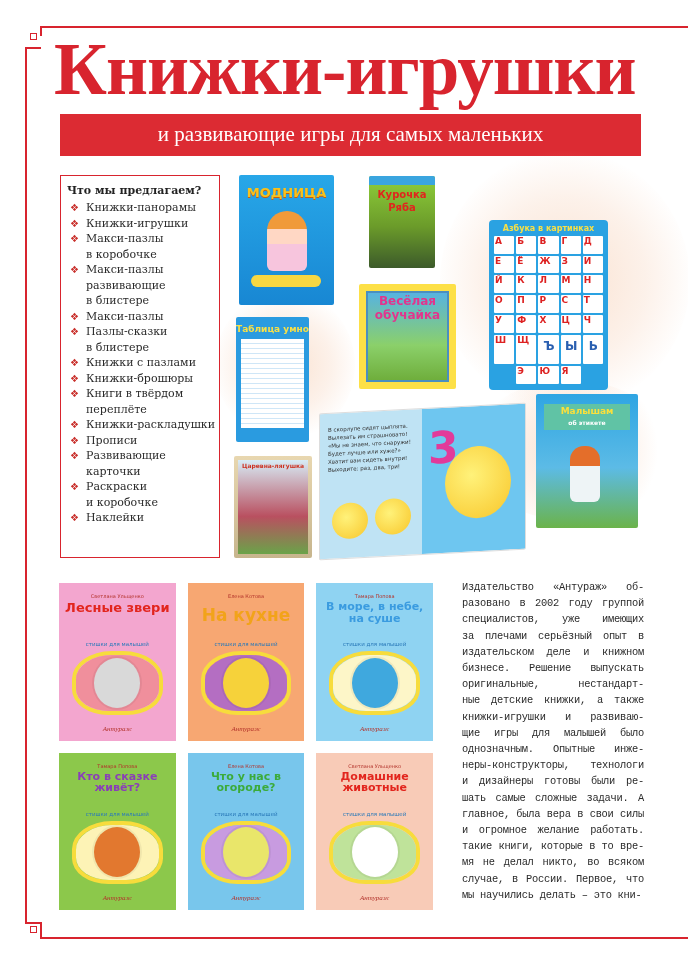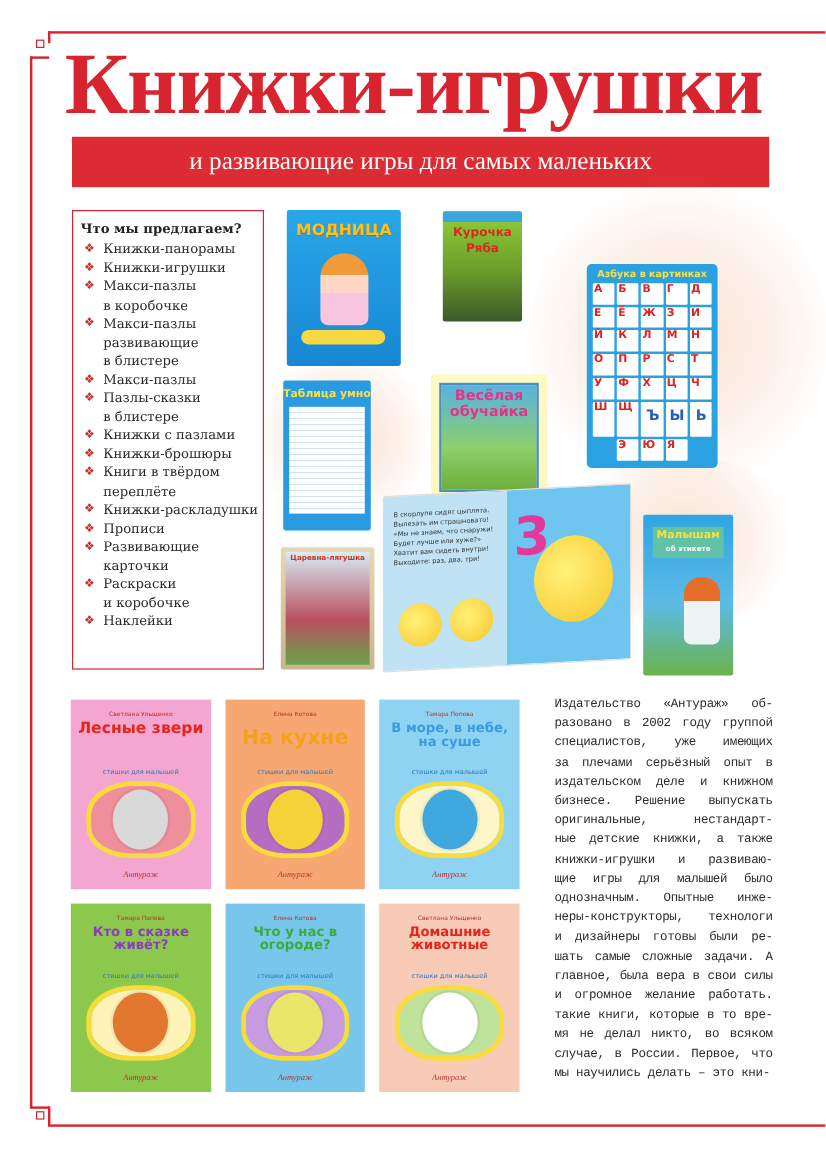--- a/index.html
+++ b/index.html
@@ -58,43 +58,43 @@
   }
   .p-modnica { left: 239px; top: 175px; width: 95px; height: 130px; background: linear-gradient(#28a7e8, #1887d3); }
   .p-modnica .ptitle { top: 10px; font-size: 13px; color: #f6c21d; text-shadow: 0 1px 0 #c85b10; }
   .p-modnica .figure { position: absolute; left: 28px; top: 36px; width: 40px; height: 60px; border-radius: 20px 20px 6px 6px; background: linear-gradient(#f09a3a 0 30%, #ffd7c4 30% 55%, #f7c5dd 55%); }
   .p-modnica .band { position: absolute; left: 12px; top: 100px; width: 70px; height: 12px; border-radius: 6px; background: #f7d742; }
 
   .p-kurochka { left: 369px; top: 176px; width: 66px; height: 92px; background: linear-gradient(#8fcf3a, #6b9b2a 55%, #3c5a2a); }
   .p-kurochka .ptitle { top: 12px; font-size: 10px; color: #e1251d; line-height: 13px; white-space: normal; }
   .p-kurochka .top { position: absolute; left: 0; right: 0; top: 0; height: 9px; background: #3aa5df; }
 
-  .p-vesela { left: 359px; top: 284px; width: 97px; height: 105px; background: #fef9c3; padding: 20px; margin-top: 28px; }
+  .p-vesela { left: 359px; top: 284px; width: 97px; height: 105px; background: #fde047; padding: 20px; }
   .p-vesela .inner { position: absolute; left: 7px; top: 7px; right: 7px; bottom: 7px; background: linear-gradient(#57b3e0, #8bd06a 60%, #6fae3c); border: 2px solid #4b8fc0; }
   .p-vesela .ptitle { top: 10px; font-size: 12px; line-height: 14px; color: #e2348d; white-space: normal; }
 
   .p-tablica { left: 236px; top: 317px; width: 73px; height: 125px; background: #2a9be0; }
   .p-tablica .ptitle { top: 7px; font-size: 9px; color: #f8e046; }
   .p-tablica .grid { position: absolute; left: 5px; top: 22px; right: 5px; bottom: 14px; background: repeating-linear-gradient(#fff 0 4px, #cfe6f7 4px 5px); }
 
-  .p-azbuka { left: 489px; top: 220px; width: 109px; height: 170px; background: #2aa2e2; border-radius: 4px; }
+  .p-azbuka { left: 489px; top: 220px; width: 119px; height: 170px; background: #2aa2e2; border-radius: 4px; }
   .p-azbuka .ptitle { top: 4px; font-size: 8px; color: #f8e046; }
   .p-azbuka .cells { position: absolute; left: 5px; top: 16px; right: 5px; bottom: 6px; display: grid; grid-template-columns: repeat(5, 1fr); gap: 2px; }
   .p-azbuka .cell { background: #fff; border-radius: 1px; font-family: "DejaVu Sans", sans-serif; font-weight: bold; font-size: 9px; color: #d22; padding-left: 1px; line-height: 10px; }
 
   .p-tsarevna { left: 234px; top: 456px; width: 78px; height: 102px; background: linear-gradient(#e8d7b0, #c7b58d); padding: 4px; }
   .p-tsarevna .inner { position: absolute; left: 4px; top: 4px; right: 4px; bottom: 4px; background: linear-gradient(#d7ecf6, #b95060 60%, #6aa349); }
   .p-tsarevna .ptitle { top: 6px; font-size: 6px; color: #c32; }
 
   .p-spread { left: 319px; top: 408px; width: 207px; height: 147px; transform: skewY(-3deg); background: linear-gradient(90deg, #bfe3f4 0 50%, #6ec6f0 50%); border: 1px solid #ddd; }
   .p-spread .poem { position: absolute; left: 8px; top: 12px; width: 88px; font-size: 5.5px; line-height: 8px; color: #333; font-family: "DejaVu Sans", sans-serif; }
   .p-spread .num { position: absolute; left: 108px; top: 18px; font-size: 44px; line-height: 44px; font-weight: bold; color: #e23a9a; font-family: "DejaVu Sans", sans-serif; }
   .p-spread .chick { position: absolute; border-radius: 50%; background: radial-gradient(circle at 40% 40%, #fff27a, #f8c62a); }
 
-  .p-malysham { left: 536px; top: 429px; width: 75px; height: 134px; background: linear-gradient(#2fa5e3, #5cbbe6 55%, #6bb34a); }
+  .p-malysham { left: 536px; top: 394px; width: 102px; height: 134px; background: linear-gradient(#2fa5e3, #5cbbe6 55%, #6bb34a); }
   .p-malysham .ptitle { top: 10px; left: 8px; right: 8px; background: #60c3a5; font-size: 9px; line-height: 11px; color: #fbdf3b; padding: 2px 0; white-space: normal; }
   .p-malysham .fox { position: absolute; left: 34px; top: 52px; width: 30px; height: 56px; border-radius: 14px 14px 6px 6px; background: linear-gradient(#e46e2a 0 35%, #eef4f6 35%); }
 
   
   .book-grid {
     position: absolute; left: 59px; top: 583px; width: 374px; height: 327px;
     display: grid; grid-template-columns: repeat(3, 1fr); grid-template-rows: repeat(2, 1fr); gap: 12px;
   }
   .book { position: relative; overflow: hidden; }
   .book .author { position: absolute; left: 0; right: 0; top: 10px; text-align: center; font-family: "DejaVu Sans", sans-serif; font-size: 5px; color: #b3332b; }

